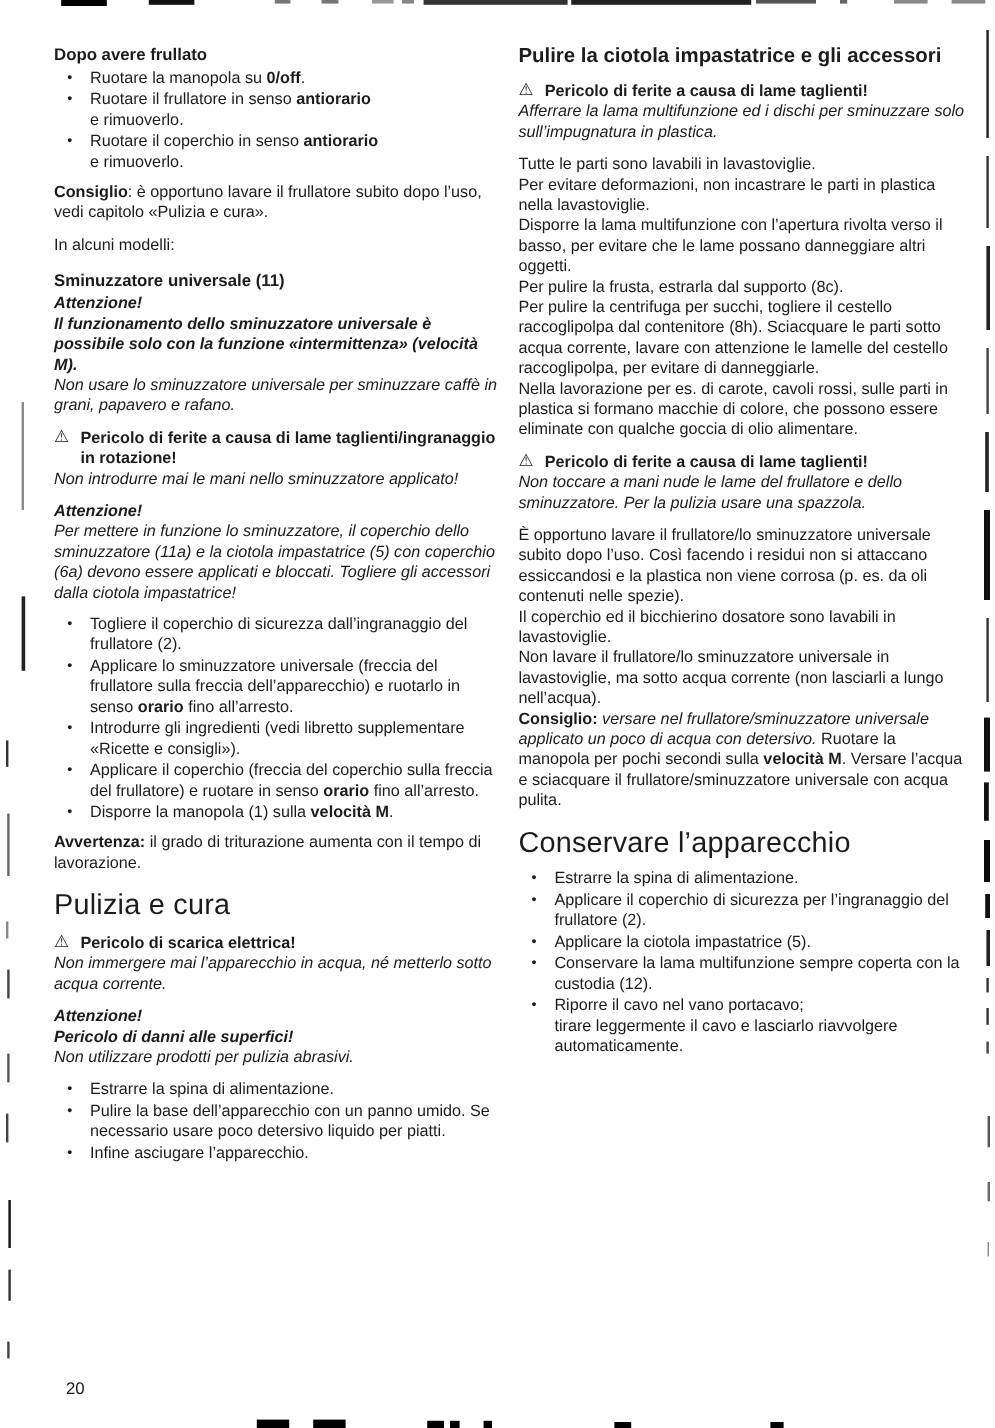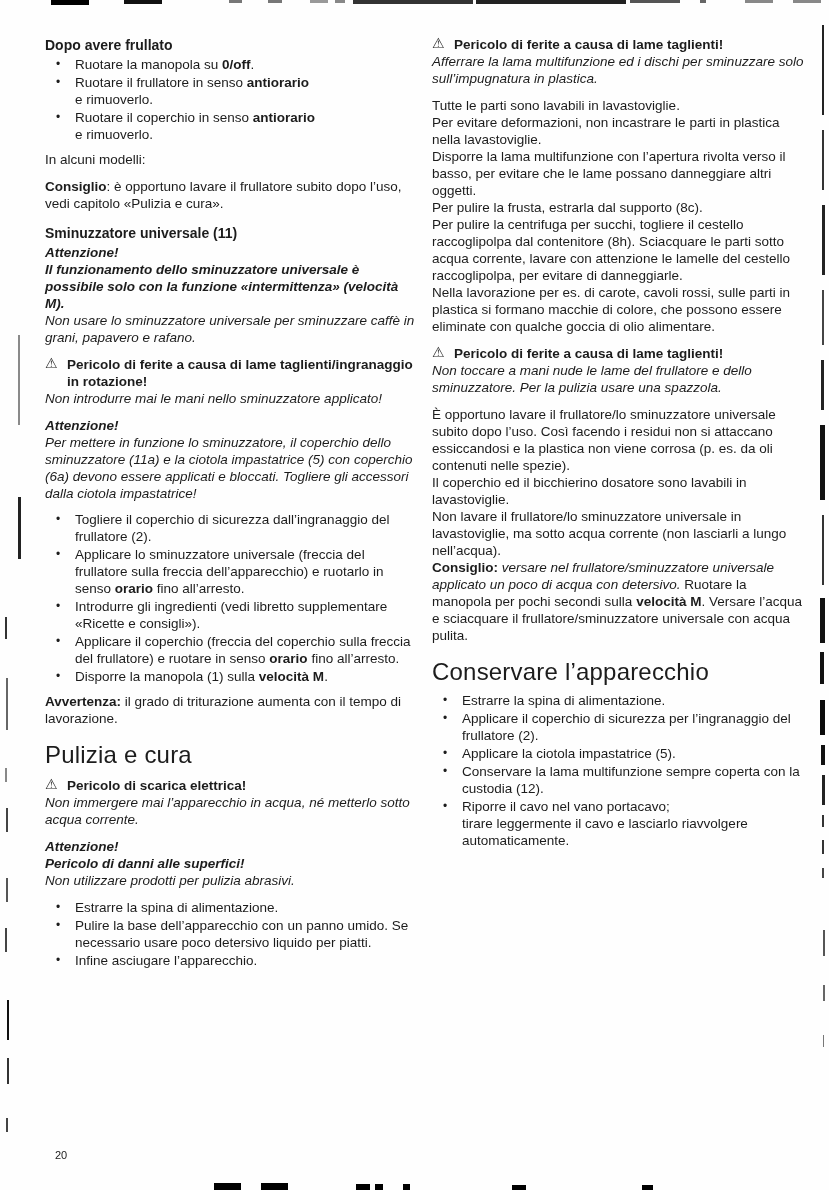--- a/index.html
+++ b/index.html
@@ -32,37 +32,37 @@
 
   .warning { position:relative; padding-left:22px; margin:10px 0 10px; }
   .warn-icon { position:absolute; left:0; top:-1px; font-size:14px; font-style:normal; }
   .warn-title { font-weight:bold; }
   .warn-body { font-style:italic; margin-left:-22px; }
 
   .seg-b  { font-weight:bold; }
   .seg-i  { font-style:italic; }
   .seg-bi { font-weight:bold; font-style:italic; }
 
-  .page-number { position:absolute; left:55px; top:1149px; font-size:11px; color:#1a1a1a; }
+  .page-number { position:absolute; left:55px; top:1149px; font-size:14px; color:#1a1a1a; }
   .artifact { position:absolute; }
 </style>
 </head>
 <body>
 
 <div class="page">
   <div class="columns">
     <div class="col col-left">
         <div class="h3">Dopo avere frullato</div>
         <ul class="bullets">
           <li><span class="marker">•</span><span class="seg">Ruotare la manopola su </span><span class="seg seg-b">0/off</span><span class="seg">.</span></li>
           <li><span class="marker">•</span><span class="seg">Ruotare il frullatore in senso </span><span class="seg seg-b">antiorario</span><br><span class="seg">e rimuoverlo.</span></li>
           <li><span class="marker">•</span><span class="seg">Ruotare il coperchio in senso </span><span class="seg seg-b">antiorario</span><br><span class="seg">e rimuoverlo.</span></li>
         </ul>
+        <p class="para"><span class="seg seg-b">Consiglio</span><span class="seg">: è opportuno lavare il frullatore subito dopo l’uso, vedi capitolo «Pulizia e cura».</span></p>
         <p class="para"><span class="seg">In alcuni modelli:</span></p>
-        <p class="para"><span class="seg seg-b">Consiglio</span><span class="seg">: è opportuno lavare il frullatore subito dopo l’uso, vedi capitolo «Pulizia e cura».</span></p>
         <div class="h3">Sminuzzatore universale (11)</div>
         <p class="para tight"><span class="seg seg-bi">Attenzione!</span></p>
         <p class="para tight"><span class="seg seg-bi">Il funzionamento dello sminuzzatore universale è possibile solo con la funzione «intermittenza» (velocità M).</span></p>
         <p class="para tight"><span class="seg seg-i">Non usare lo sminuzzatore universale per sminuzzare caffè in grani, papavero e rafano.</span></p>
         <div class="warning">
           <span class="warn-icon">⚠</span>
           <div class="warn-title"><span class="seg">Pericolo di ferite a causa di lame taglienti/ingranaggio in rotazione!</span></div>
           <div class="warn-body"><span class="seg seg-i">Non introdurre mai le mani nello sminuzzatore applicato!</span></div>
         </div>
         <p class="para tight"><span class="seg seg-bi">Attenzione!</span></p>
@@ -82,20 +82,21 @@
           <div class="warn-body"><span class="seg seg-i">Non immergere mai l’apparecchio in acqua, né metterlo sotto acqua corrente.</span></div>
         </div>
         <p class="para"><span class="seg seg-bi">Attenzione!</span><br><span class="seg seg-bi">Pericolo di danni alle superfici!</span><br><span class="seg seg-i">Non utilizzare prodotti per pulizia abrasivi.</span></p>
         <ul class="bullets">
           <li><span class="marker">•</span><span class="seg">Estrarre la spina di alimentazione.</span></li>
           <li><span class="marker">•</span><span class="seg">Pulire la base dell’apparecchio con un panno umido. Se necessario usare poco detersivo liquido per piatti.</span></li>
           <li><span class="marker">•</span><span class="seg">Infine asciugare l’apparecchio.</span></li>
         </ul>
       </div>
     <div class="col col-right">
+        <div class="h2">Pulire la ciotola impastatrice e gli accessori</div>
         <div class="warning">
           <span class="warn-icon">⚠</span>
           <div class="warn-title"><span class="seg">Pericolo di ferite a causa di lame taglienti!</span></div>
           <div class="warn-body"><span class="seg seg-i">Afferrare la lama multifunzione ed i dischi per sminuzzare solo sull’impugnatura in plastica.</span></div>
         </div>
         <p class="para"><span class="seg">Tutte le parti sono lavabili in lavastoviglie.</span><br><span class="seg">Per evitare deformazioni, non incastrare le parti in plastica nella lavastoviglie.</span><br><span class="seg">Disporre la lama multifunzione con l’apertura rivolta verso il basso, per evitare che le lame possano danneggiare altri oggetti.</span><br><span class="seg">Per pulire la frusta, estrarla dal supporto (8c).</span><br><span class="seg">Per pulire la centrifuga per succhi, togliere il cestello raccoglipolpa dal contenitore (8h). Sciacquare le parti sotto acqua corrente, lavare con attenzione le lamelle del cestello raccoglipolpa, per evitare di danneggiarle.</span><br><span class="seg">Nella lavorazione per es. di carote, cavoli rossi, sulle parti in plastica si formano macchie di colore, che possono essere eliminate con qualche goccia di olio alimentare.</span></p>
         <div class="warning">
           <span class="warn-icon">⚠</span>
           <div class="warn-title"><span class="seg">Pericolo di ferite a causa di lame taglienti!</span></div>
           <div class="warn-body"><span class="seg seg-i">Non toccare a mani nude le lame del frullatore e dello sminuzzatore. Per la pulizia usare una spazzola.</span></div>

